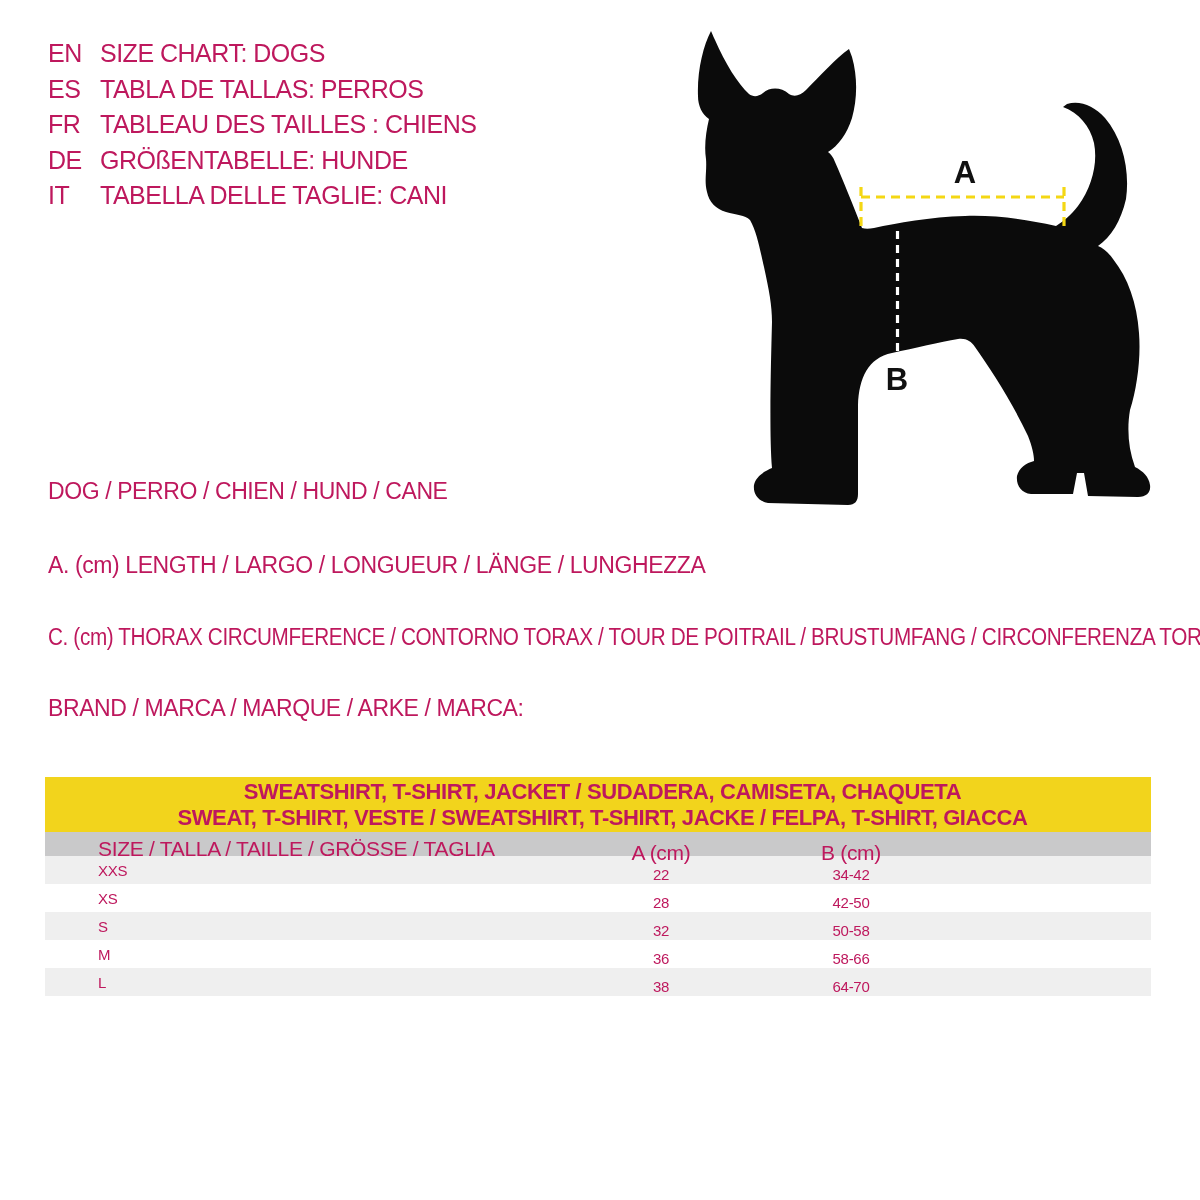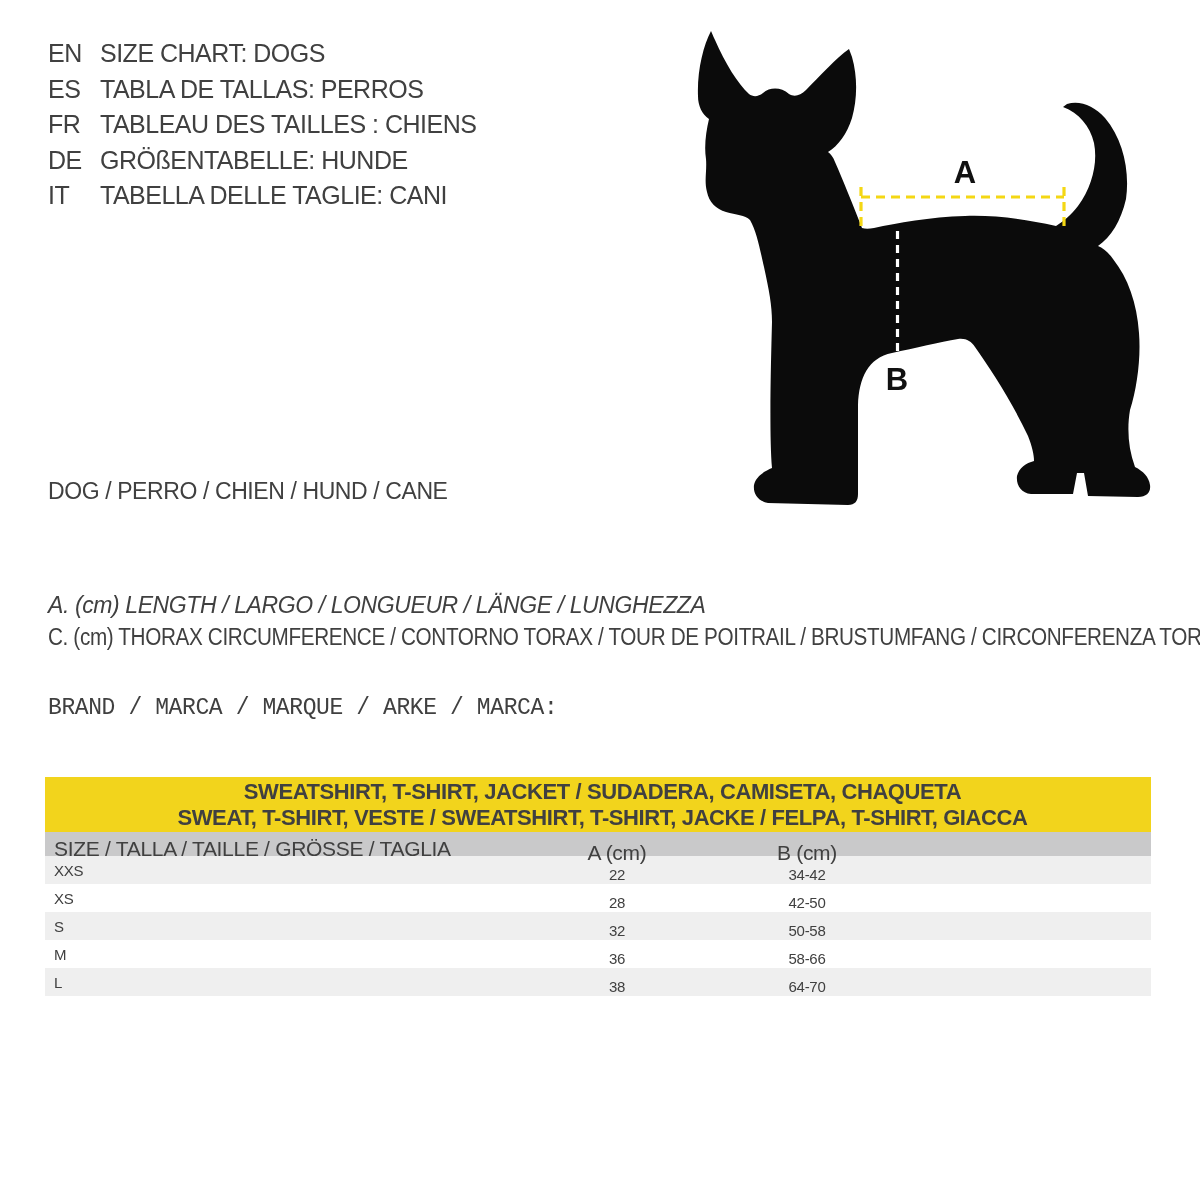--- a/index.html
+++ b/index.html
@@ -1,43 +1,43 @@
 <!DOCTYPE html>
 <html><head>
 <meta charset="utf-8">
 <title>Size Chart</title>
 <style>
   html,body{margin:0;padding:0;background:#ffffff;}
   .page{
     position:relative;width:1200px;height:1056px;background:#ffffff;overflow:hidden;
-    font-family:"Liberation Sans","DejaVu Sans",sans-serif;color:#404040;
+    font-family:"Liberation Sans","DejaVu Sans",sans-serif;color:#be185d;
   }
   
   .lang-block{position:absolute;left:48px;top:36px;}
   .lang-row{display:flex;height:35.5px;align-items:center;font-size:25px;letter-spacing:-0.5px;font-weight:500;}
   .lang-code{width:52px;flex:0 0 52px;}
   
   .dog-figure{position:absolute;left:690px;top:25px;width:475px;height:485px;margin:0;}
   .dog-figure svg{display:block;width:100%;height:100%;}
   .dog-figure text{font-family:"Liberation Sans","DejaVu Sans",sans-serif;font-weight:700;font-size:31px;fill:#111;}
   
   .caption{position:absolute;left:48px;font-size:23px;letter-spacing:-0.4px;font-weight:500;white-space:nowrap;}
   .dog-caption{top:478px;}
-  .legend-a{top:592px;font-style:italic;}
+  .legend-a{top:552px;}
   .legend-c{top:624px;transform:scaleX(0.90);transform-origin:left center;}
-  .brand-line{top:695px;font-family:Liberation Mono, monospace;}
+  .brand-line{top:695px;}
   
   .banner{
     position:absolute;left:45px;top:777px;width:1106px;height:55px;
     background:#F2D41C;box-sizing:border-box;padding:2px 0 0 9px;
   }
   .banner div{font-size:22px;font-weight:700;line-height:26px;letter-spacing:-0.4px;white-space:nowrap;text-align:center;}
   
   .size-table{position:absolute;left:45px;top:832px;width:1106px;}
-  .trow,.thead{display:grid;grid-template-columns:462px 220px 160px 1fr;align-items:center;}
+  .trow,.thead{display:grid;grid-template-columns:462px 220px 160px 1fr;align-items:center;padding-left:44px;}
   .thead{height:24px;background:#C9C9CA;font-size:21px;letter-spacing:-0.3px;}
   .trow{height:28px;font-size:15px;letter-spacing:-0.3px;background:#ffffff;}
   .trow:nth-child(even){background:#EFEFEF;}
   .c-size{padding-left:9px;text-align:left;}
   .c-a,.c-b{text-align:center;margin-top:9px;}
 </style>
 </head>
 <body>
 
 <div class="page">

